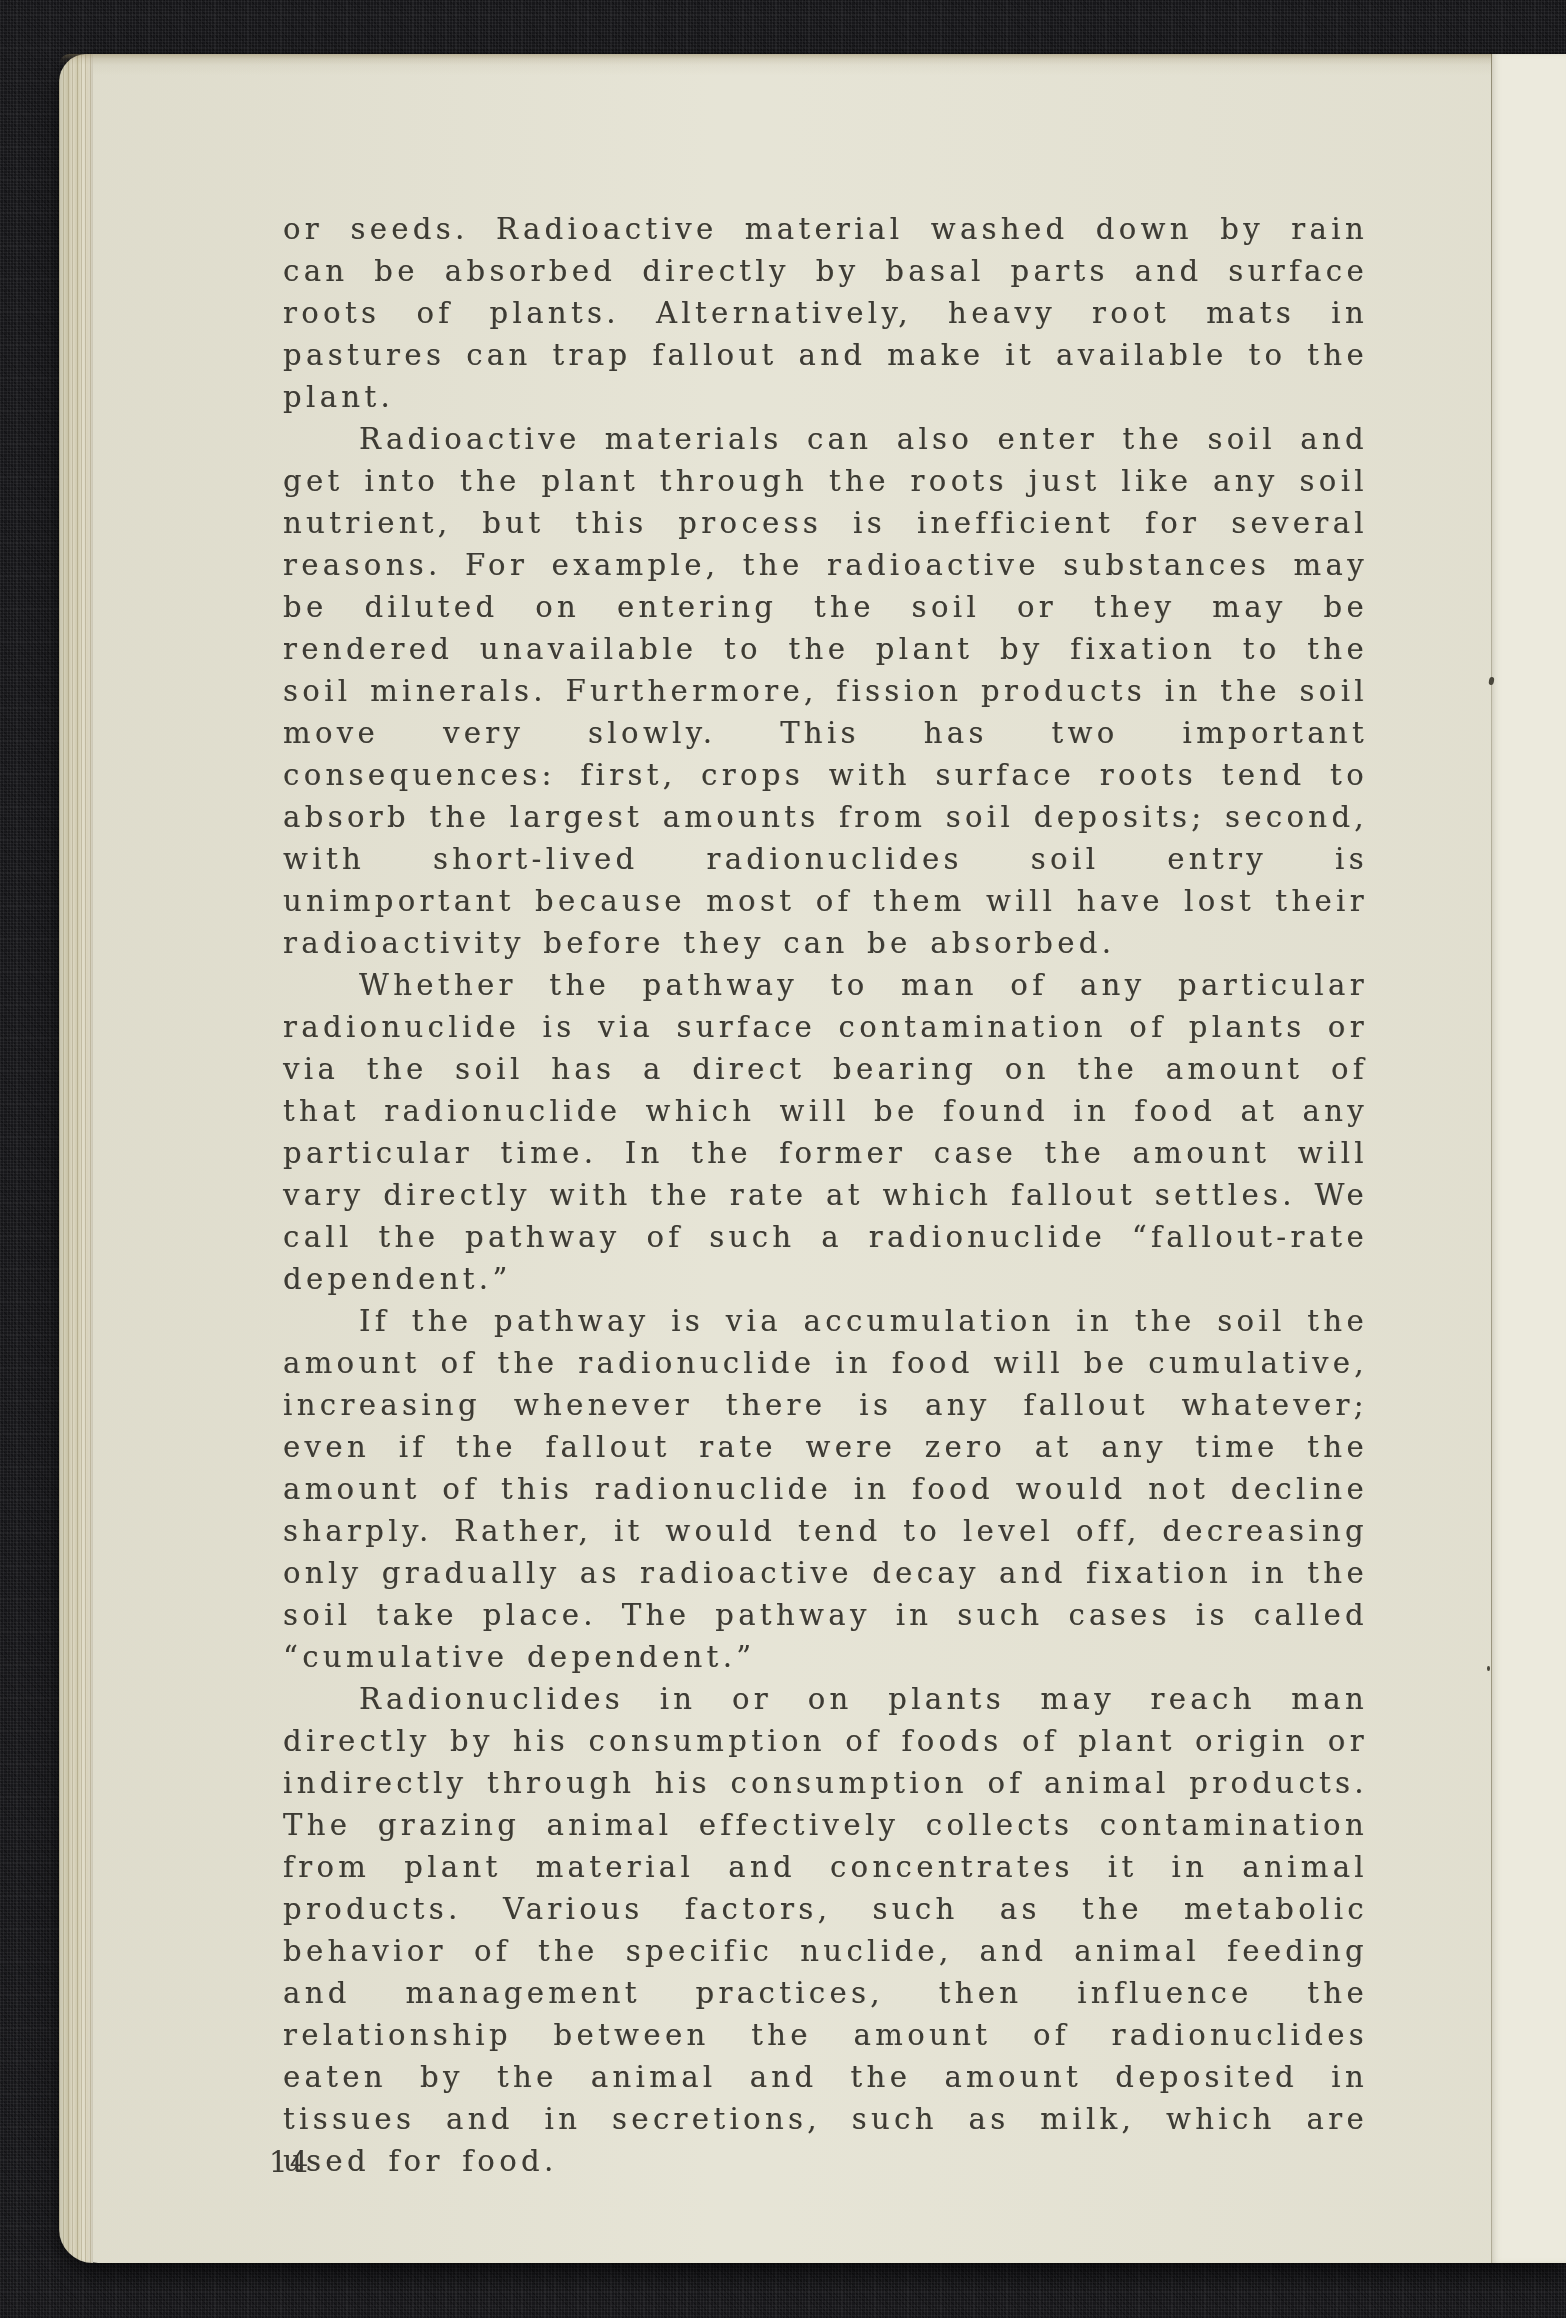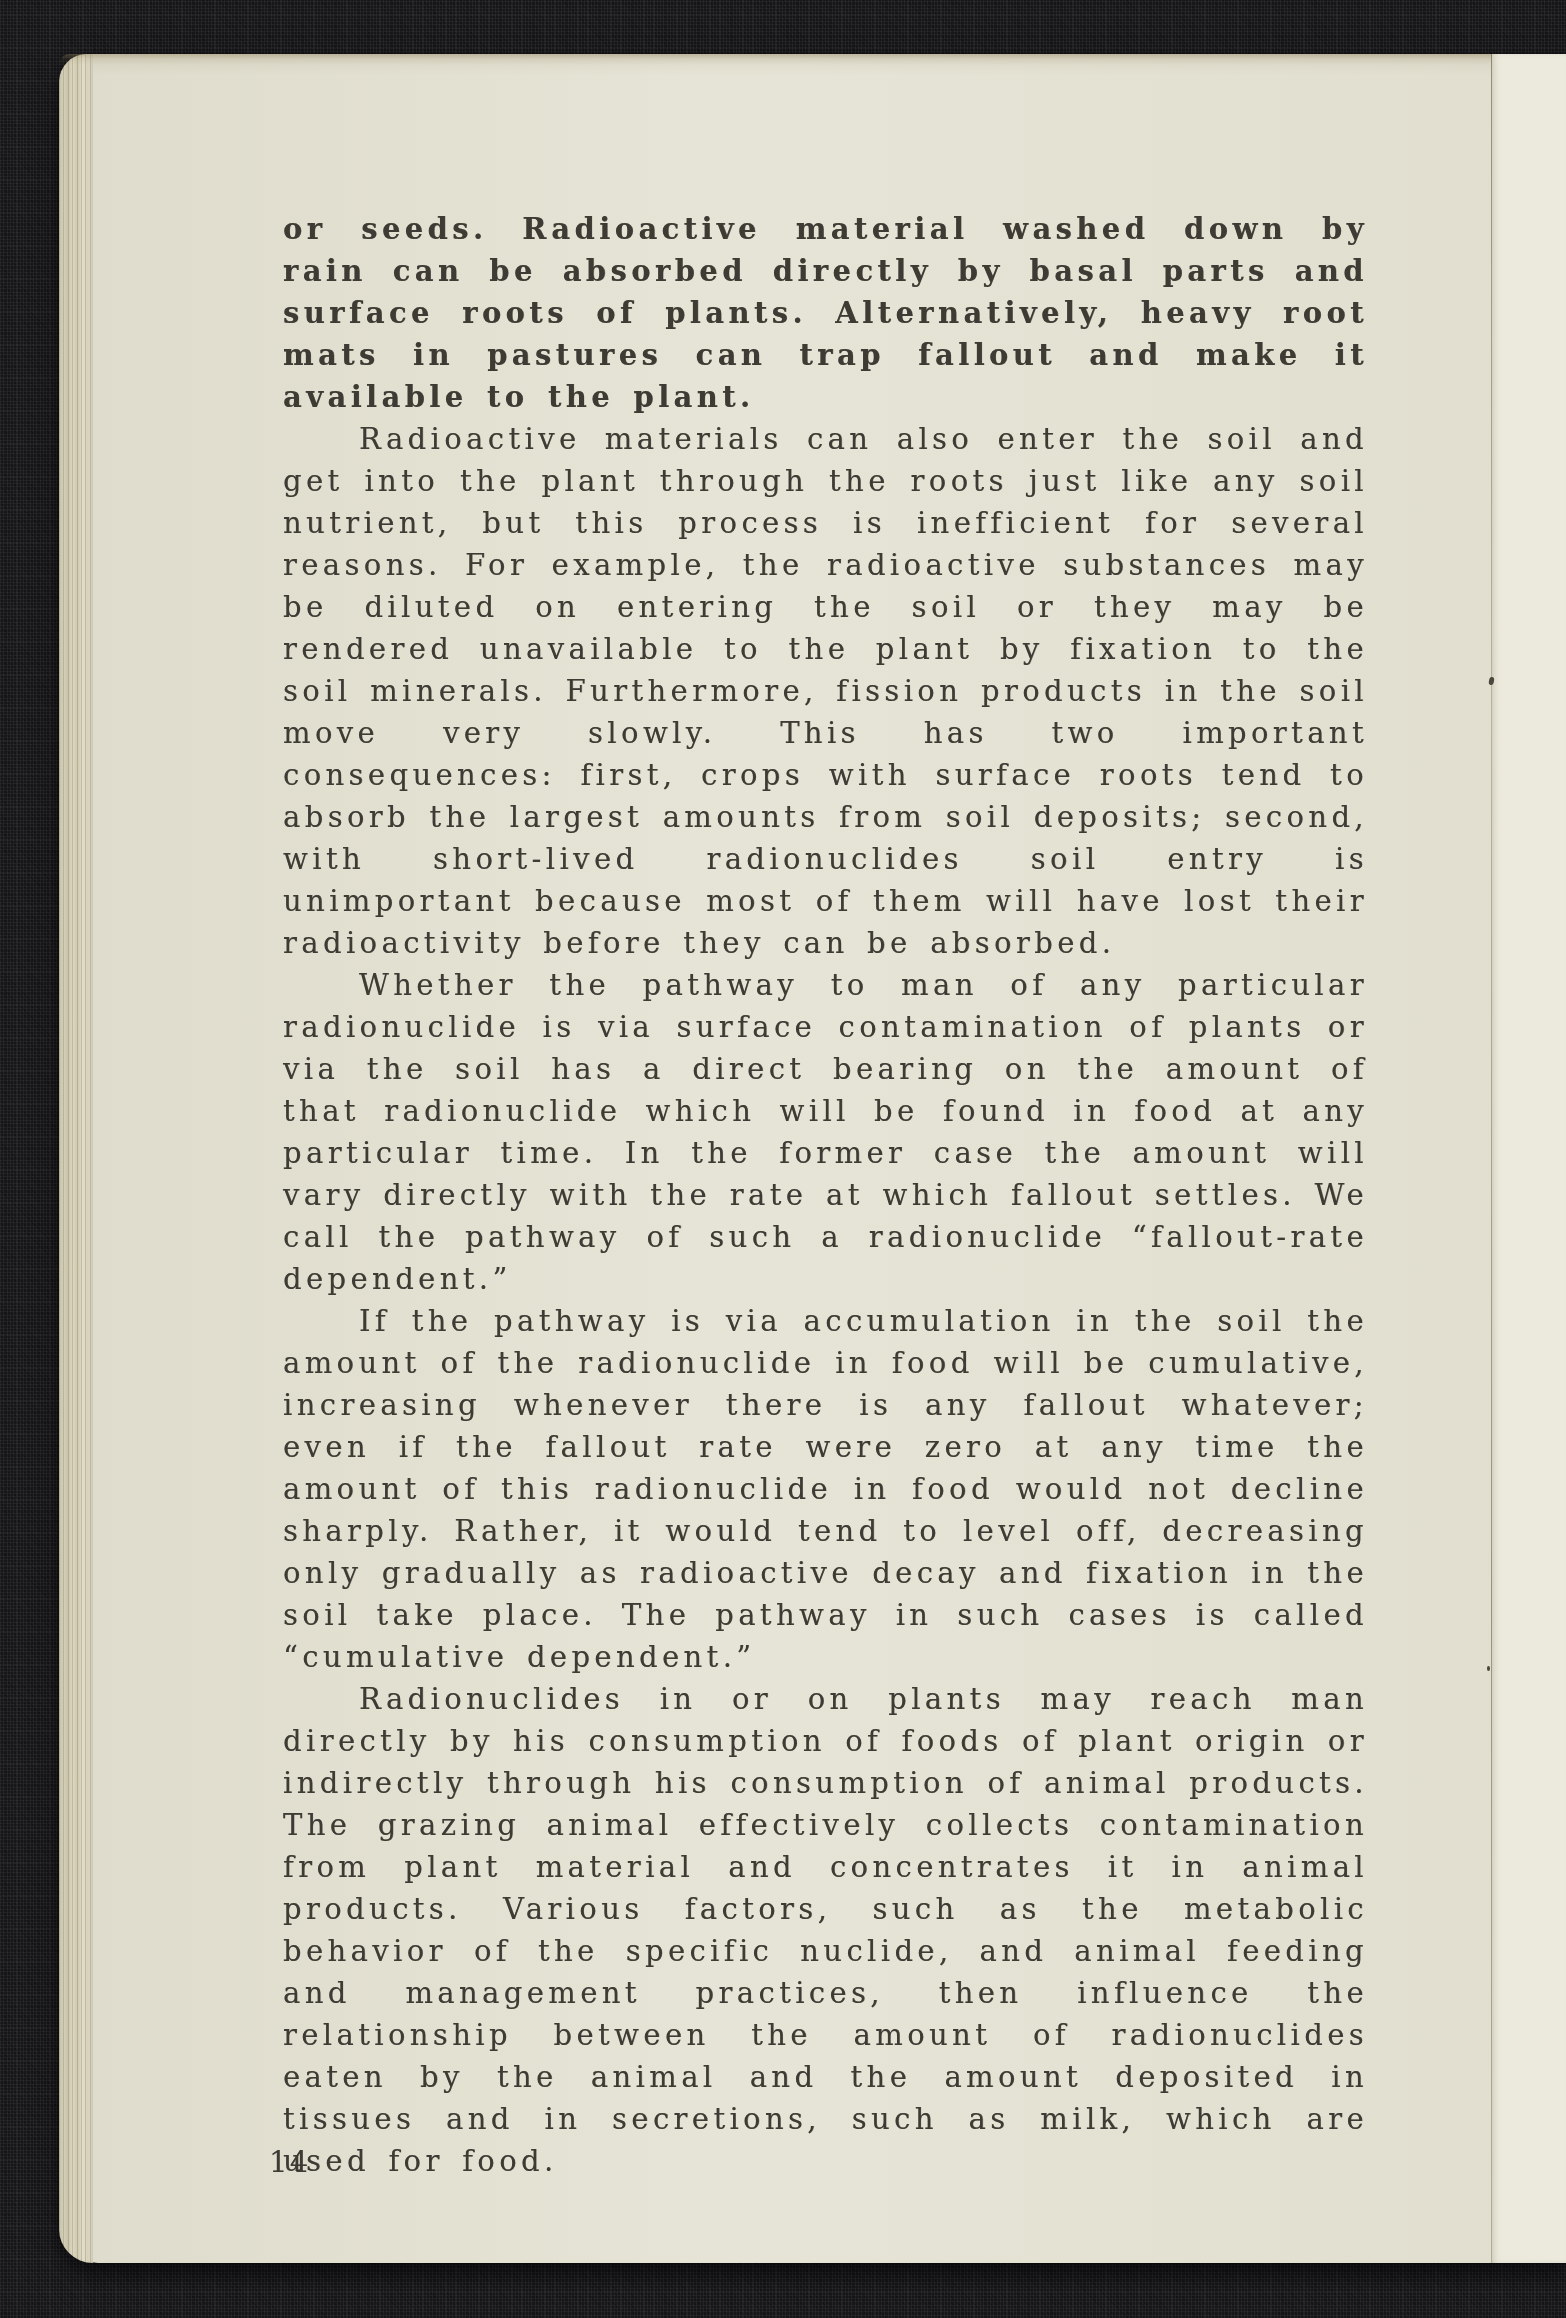--- a/index.html
+++ b/index.html
@@ -67,21 +67,21 @@
   
   .text{
     position:absolute;left:224px;top:154px;width:1085px;
     color:var(--ink);
     font-size:29px;line-height:42px;
     letter-spacing:4.4px;word-spacing:4.9px;
     text-align:justify;
     text-shadow:0.3px 0.4px 0.4px rgba(61,59,52,0.45);
   }
   .para{margin:0;text-indent:76px;}
-  .para.first{text-indent:0;font-weight:bold;}
+  .para.first{text-indent:0;}
   .pagenum{
     position:absolute;left:210px;top:2092px;
     color:var(--ink);font-size:29px;line-height:33px;letter-spacing:2.2px;
     text-shadow:0.3px 0.4px 0.4px rgba(61,59,52,0.45);
     text-align:right;
   }
 </style>
 </head>
 <body>
 

